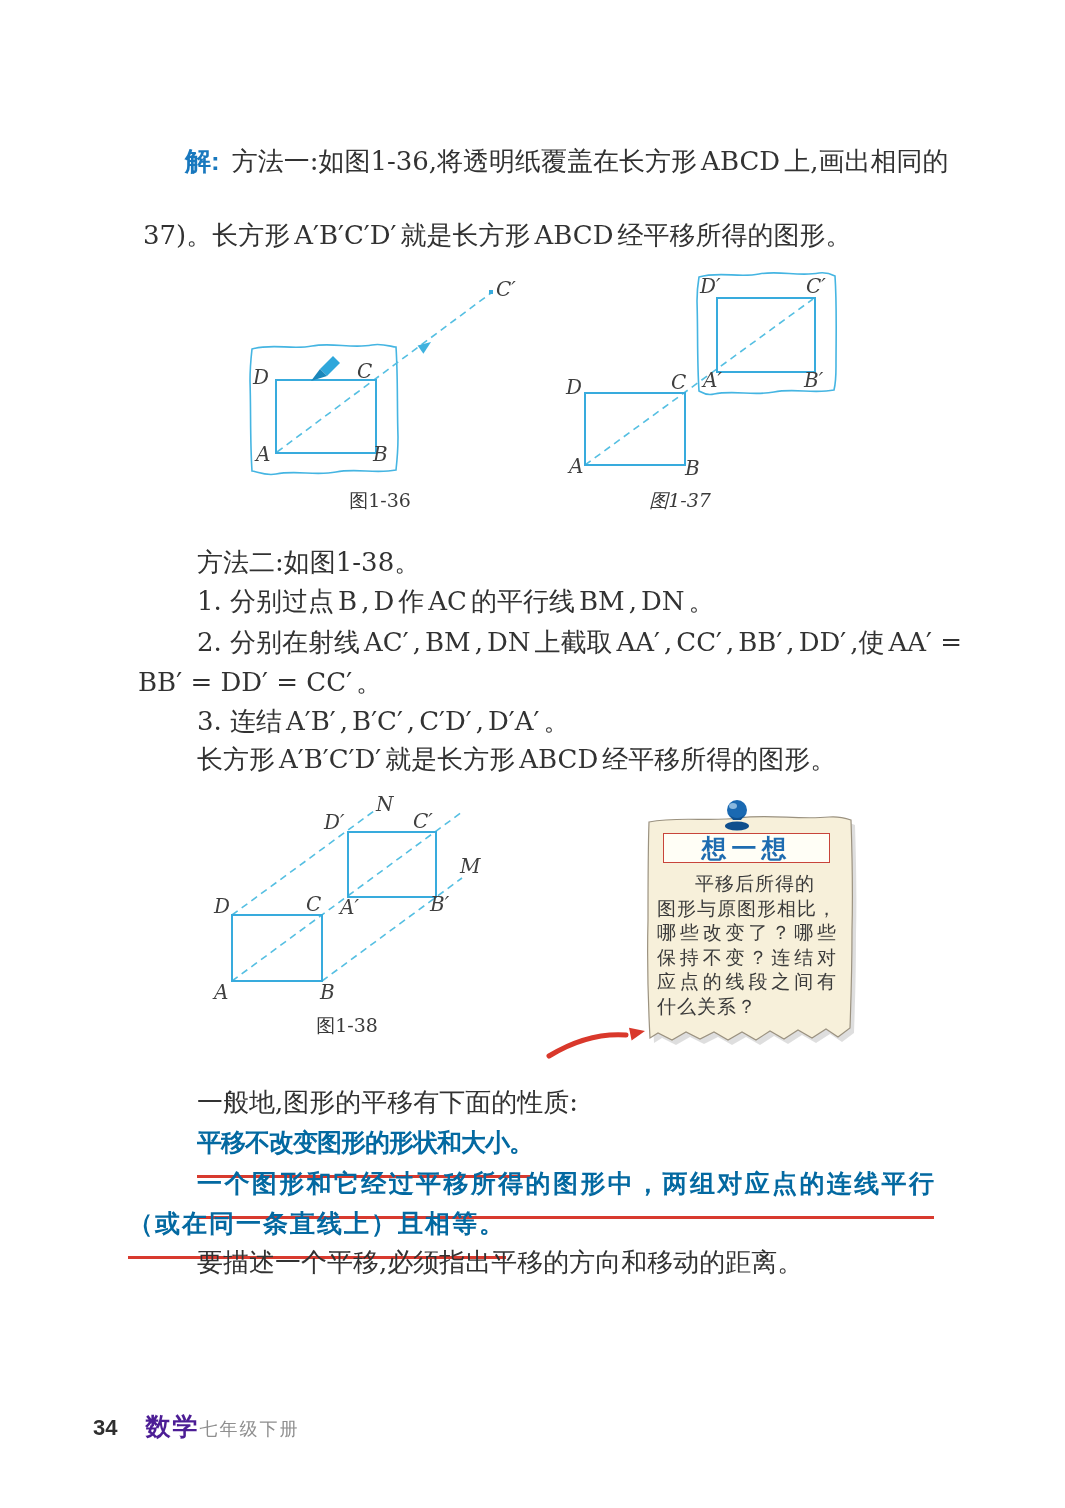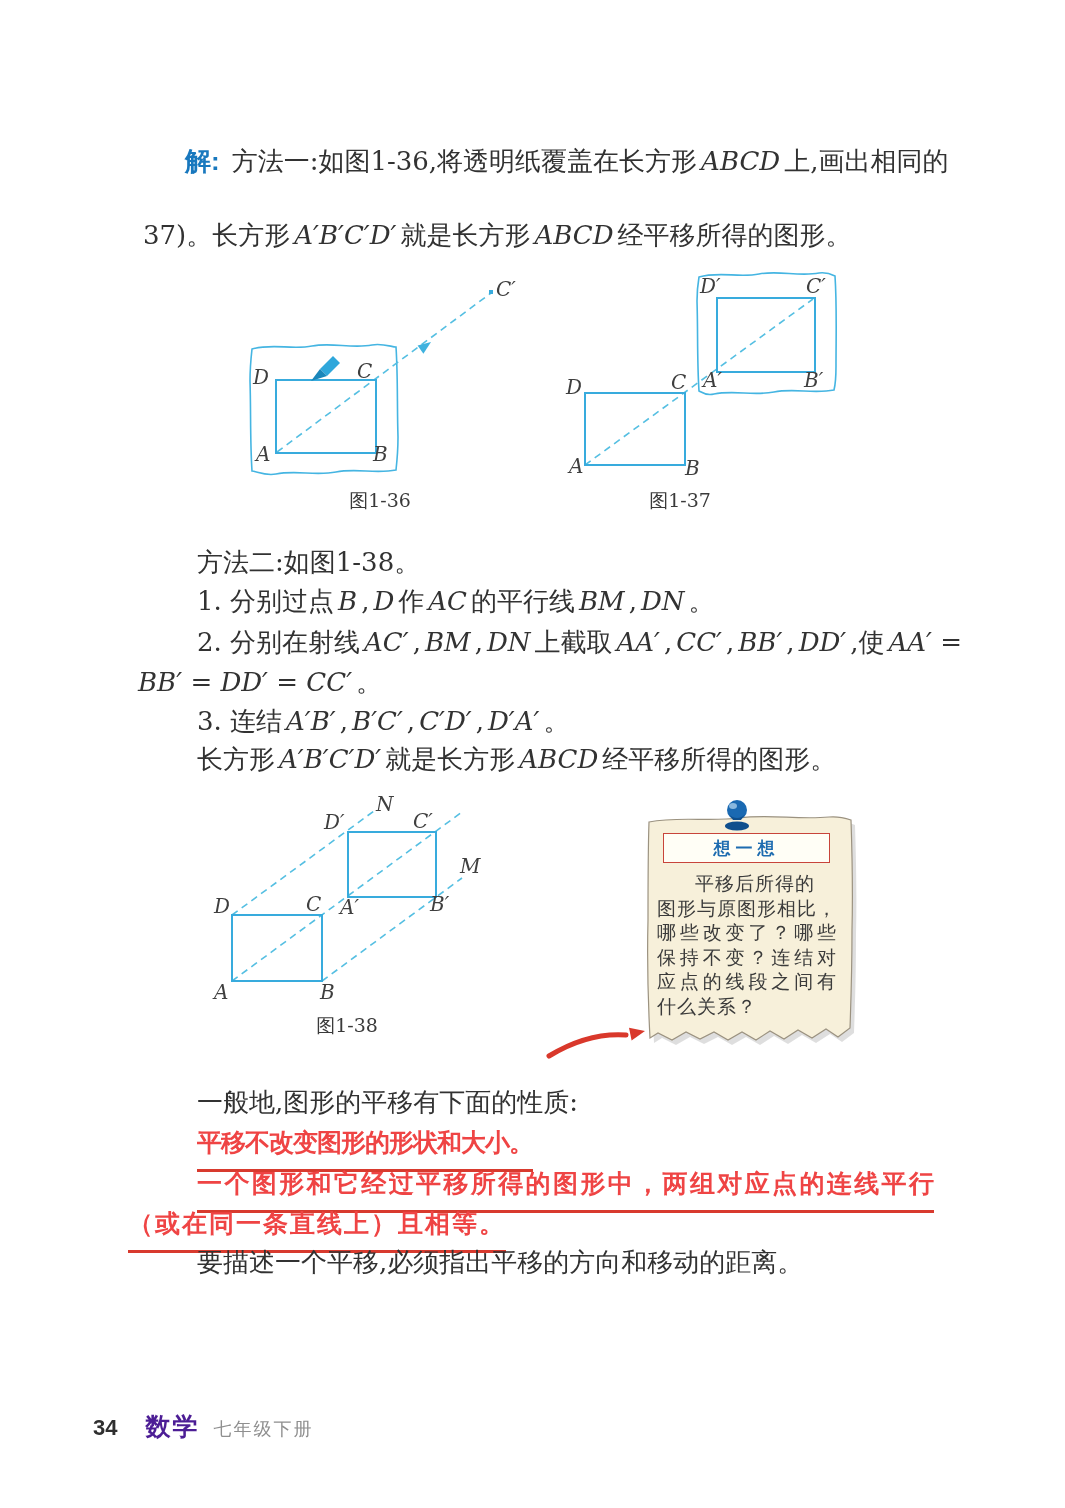--- a/index.html
+++ b/index.html
@@ -2,43 +2,43 @@
 <html><head>
 <meta charset="utf-8">
 <style>
   html,body{margin:0;padding:0;background:#e8e8e8;}
   #page{position:relative;width:1065px;height:1508px;background:#ffffff;margin:0 auto;
         font-family:"DejaVu Serif",serif;color:#323232;overflow:hidden;}
   .tl{position:absolute;white-space:nowrap;font-size:26px;line-height:31px;}
   .indent{padding-left:57px;}
   .indent1{padding-left:42px;}
   .seg-cn{}
-  .seg-math{font-family:"DejaVu Serif",serif;font-style:italic;margin:0 4px;}
+  .seg-math{font-family:"DejaVu Serif",serif;margin:0 4px;}
   .seg-jie{color:#1878be;font-weight:bold;font-family:"Liberation Sans",sans-serif;
            font-style:normal;margin-right:12px;}
   .caption{position:absolute;width:110px;text-align:center;font-size:19px;color:#3a3a3a;}
   .figsvg{position:absolute;}
   .bold-rule{position:absolute;font-family:"Liberation Sans",sans-serif;font-weight:700;
-             font-size:25px;color:#ef4444;line-height:30px;white-space:nowrap;
-             border-bottom:3px solid #d83a2e;padding-bottom:12px;}
+             font-size:25px;color:#0369a1;line-height:30px;white-space:nowrap;
+             border-bottom:3px solid #d83a2e;padding-bottom:18px;}
   .bold-rule.just{white-space:normal;text-align:justify;text-align-last:justify;}
   #note-title{position:absolute;left:663px;top:833px;width:165px;height:28px;
               border:1.2px solid #c8443a;background:#fffef6;display:flex;
-              align-items:center;justify-content:center;font-size:17px;font-weight:bold;
+              align-items:center;justify-content:center;font-size:25px;font-weight:bold;
               color:#1e6cb0;letter-spacing:5px;}
   #note-body{position:absolute;left:657px;top:871px;width:180px;font-size:19px;
              line-height:24.6px;color:#3b3b3b;letter-spacing:1px;}
   .note-line{height:24.6px;}
   .note-line.first{padding-left:38px;}
   .note-line.fill{text-align:justify;text-align-last:justify;}
   #footer{position:absolute;left:93px;top:1410px;display:flex;align-items:baseline;
           font-family:"Liberation Sans",sans-serif;}
   #footer .pagenum{font-size:22px;font-weight:700;color:#2f2f2f;}
   #footer .subject{font-size:25px;font-weight:700;color:#4c1d95;margin-left:28px;letter-spacing:2px;}
-  #footer .volume{font-size:18px;color:#8f8f8f;margin-left:14px;letter-spacing:2px;}
+  #footer .volume{font-size:18px;color:#8f8f8f;letter-spacing:2px;}
   svg text{font-family:"DejaVu Serif",serif;font-style:italic;font-size:20px;fill:#3f3f3f;}
 </style>
 </head>
 <body>
 
 <div id="page">
 
   <div class="tl indent1" style="left:143px;top:146px;"><span class="seg-jie">解:</span><span class="seg-cn">方法一:如图1-36,将透明纸覆盖在长方形</span><span class="seg-math">ABCD</span><span class="seg-cn">上,画出相同的</span></div>
   <div class="tl" style="left:143px;top:220px;"><span class="seg-cn">37)。长方形</span><span class="seg-math">A′B′C′D′</span><span class="seg-cn">就是长方形</span><span class="seg-math">ABCD</span><span class="seg-cn">经平移所得的图形。</span></div>
 
@@ -73,21 +73,21 @@
     <rect x="717" y="298" width="98" height="74" fill="none" stroke="#38abdd" stroke-width="2"></rect>
     <text x="566" y="394">D</text>
     <text x="671" y="389">C</text>
     <text x="569" y="473">A</text>
     <text x="685" y="475">B</text>
     <text x="700" y="293">D′</text>
     <text x="806" y="293">C′</text>
     <text x="703" y="387">A′</text>
     <text x="804" y="387">B′</text>
   </svg>
-  <div class="caption" style="left:625px;top:488px;">图1-37</div>
+  <div class="caption" style="left:625px;top:488px;font-style:italic;">图1-37</div>
 
   <div class="tl indent" style="left:140px;top:547px;"><span class="seg-cn">方法二:如图1-38。</span></div>
   <div class="tl indent" style="left:140px;top:586px;"><span class="seg-cn">1. 分别过点</span><span class="seg-math">B</span><span class="seg-cn">,</span><span class="seg-math">D</span><span class="seg-cn">作</span><span class="seg-math">AC</span><span class="seg-cn">的平行线</span><span class="seg-math">BM</span><span class="seg-cn">,</span><span class="seg-math">DN</span><span class="seg-cn">。</span></div>
   <div class="tl indent" style="left:140px;top:627px;"><span class="seg-cn">2. 分别在射线</span><span class="seg-math">AC′</span><span class="seg-cn">,</span><span class="seg-math">BM</span><span class="seg-cn">,</span><span class="seg-math">DN</span><span class="seg-cn">上截取</span><span class="seg-math">AA′</span><span class="seg-cn">,</span><span class="seg-math">CC′</span><span class="seg-cn">,</span><span class="seg-math">BB′</span><span class="seg-cn">,</span><span class="seg-math">DD′</span><span class="seg-cn">,使</span><span class="seg-math">AA′ =</span></div>
   <div class="tl" style="left:134px;top:667px;"><span class="seg-math">BB′ = DD′ = CC′</span><span class="seg-cn">。</span></div>
   <div class="tl indent" style="left:140px;top:706px;"><span class="seg-cn">3. 连结</span><span class="seg-math">A′B′</span><span class="seg-cn">,</span><span class="seg-math">B′C′</span><span class="seg-cn">,</span><span class="seg-math">C′D′</span><span class="seg-cn">,</span><span class="seg-math">D′A′</span><span class="seg-cn">。</span></div>
   <div class="tl indent" style="left:140px;top:744px;"><span class="seg-cn">长方形</span><span class="seg-math">A′B′C′D′</span><span class="seg-cn">就是长方形</span><span class="seg-math">ABCD</span><span class="seg-cn">经平移所得的图形。</span></div>
 
   <svg class="figsvg" style="left:180px;top:785px;" width="305" height="230" viewBox="180 785 305 230">
     <line x1="232" y1="915" x2="374" y2="811" stroke="#55bfe2" stroke-width="1.6" stroke-dasharray="7 5"></line>

